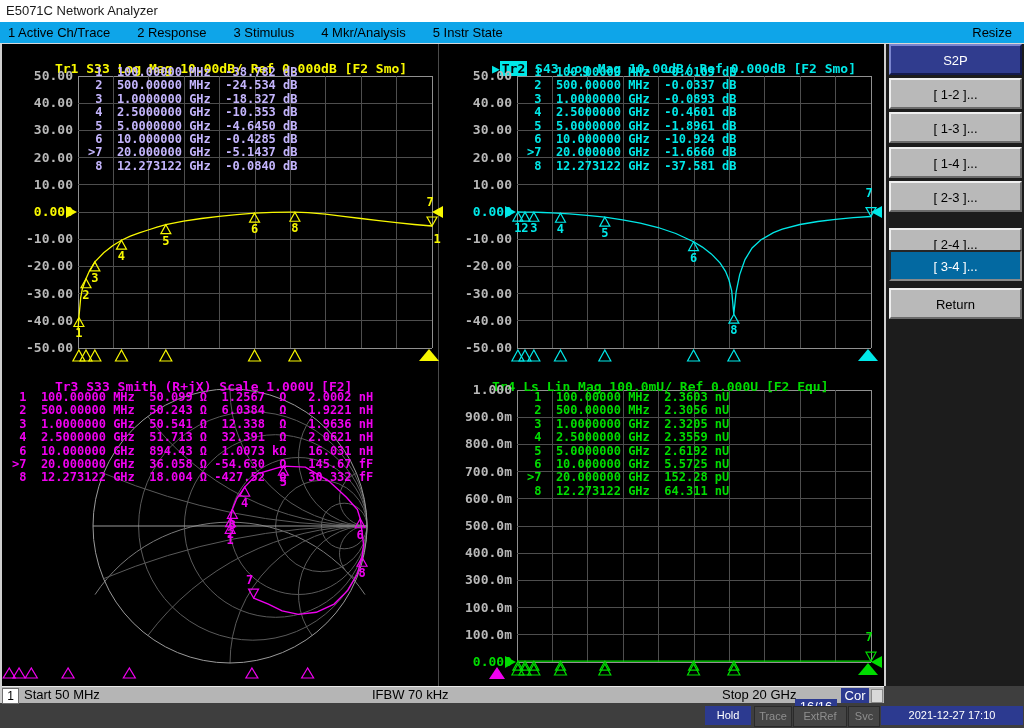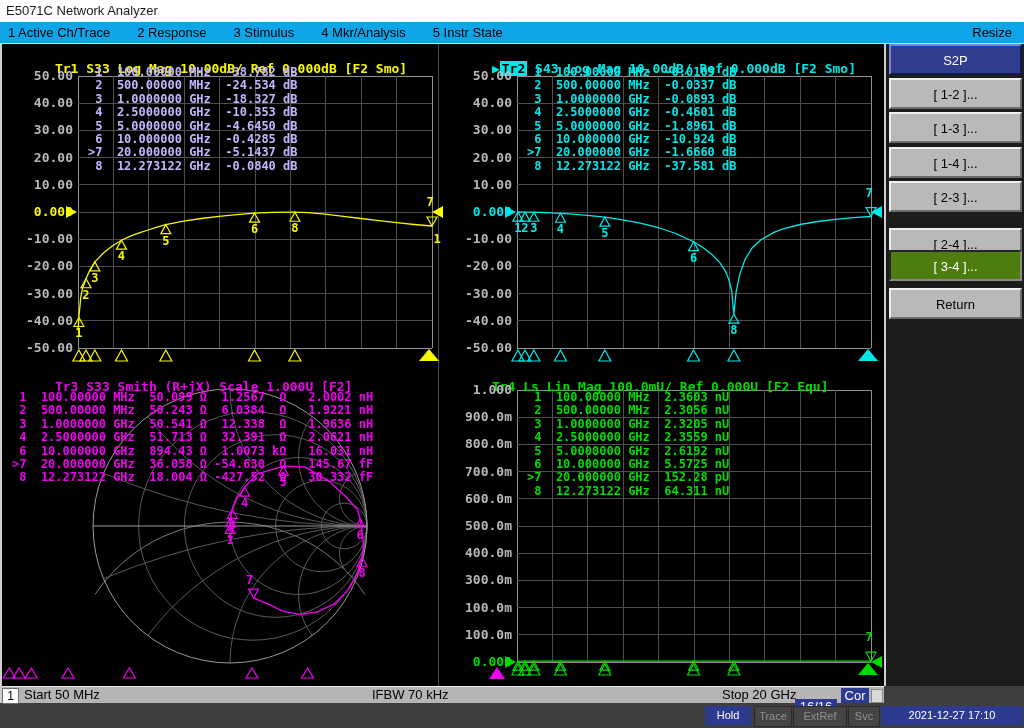--- a/index.html
+++ b/index.html
@@ -20,21 +20,21 @@
   .rblock{position:absolute;}
   .rrow{white-space:pre;font:bold 12px "DejaVu Sans Mono",monospace;line-height:13.4px;height:13.4px;}
   .axl{position:absolute;width:68px;text-align:right;font:bold 13px "DejaVu Sans Mono",monospace;
        height:16px;line-height:16px;color:#b8b8b8;}
   .softkeys{position:absolute;left:884px;top:44px;width:140px;height:642px;background:#1c1c1c;
             border-left:2px solid #cfcfcf;box-sizing:border-box;z-index:3;}
   .skbtn{position:absolute;left:3px;width:133px;height:31px;background:#b9b9b9;color:#000;
          font-size:13px;text-align:center;line-height:29px;
          border:2px solid;border-color:#efefef #6b6b6b #6b6b6b #efefef;box-sizing:border-box;cursor:default;}
   .skbtn.hdr{background:#303c8e;color:#fff;border-color:#7b86cf #141a4d #141a4d #7b86cf;}
-  .skbtn.sel{background:#4d7c0f;color:#fff;border-color:#262626 #8a8a8a #8a8a8a #262626;}
+  .skbtn.sel{background:#0369a1;color:#fff;border-color:#262626 #8a8a8a #8a8a8a #262626;}
   .bottomzone{position:absolute;left:0;top:686px;width:1024px;height:42px;background:#3e3e3e;z-index:3;}
   .statusbar{position:absolute;left:0;top:0;width:884px;height:17px;background:#b5b5b5;
              border-top:1px solid #e8e8e8;box-sizing:border-box;color:#000;font-size:13px;}
   .statusbar span{position:absolute;line-height:16px;}
   .chanbox{left:2px;top:1px;width:15px;height:14px;background:#fff;border:1px solid #6e6e6e;
            text-align:center;line-height:14px !important;font-size:12px;}
   .sb-start{left:24px;}
   .sb-ifbw{left:372px;}
   .sb-stop{left:722px;}
   .badge{background:#2c3a90;color:#fff;text-align:center;font-size:13px;}

